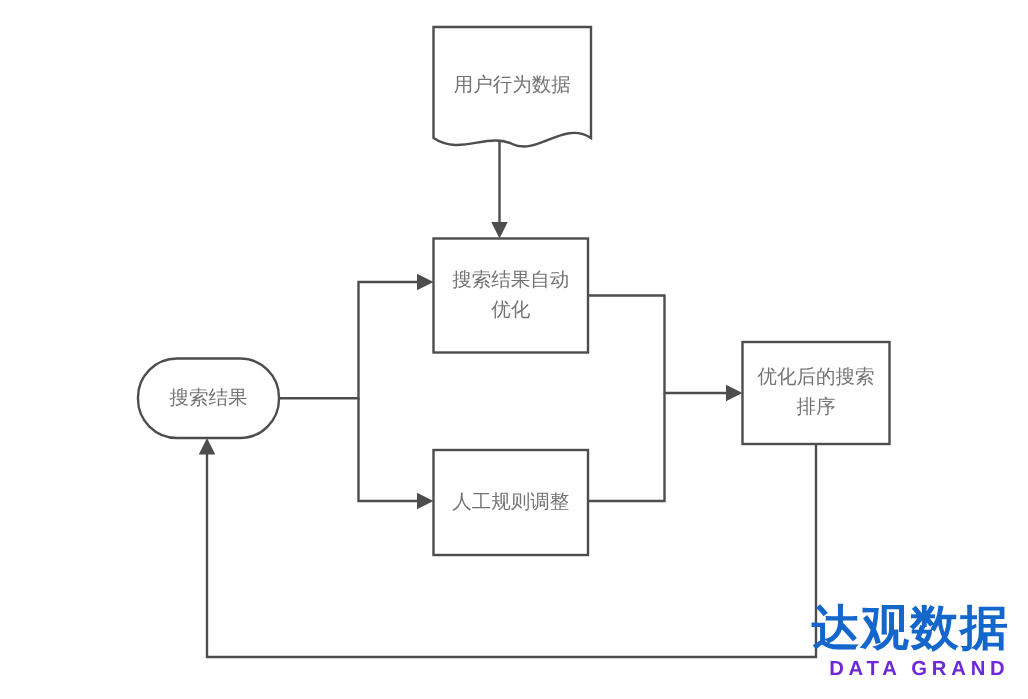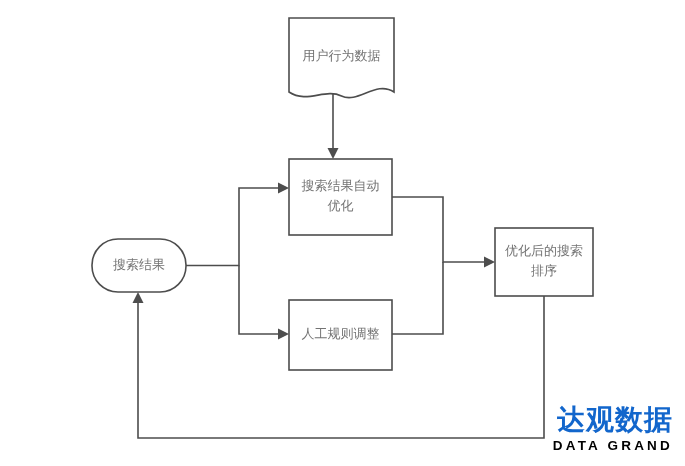--- a/index.html
+++ b/index.html
@@ -47,31 +47,31 @@
   .logo {
     position: absolute;
     right: 12px;
     bottom: 14px;
     text-align: right;
     line-height: 1;
     user-select: none;
   }
   .logo-cn {
     font-family: "Liberation Sans", "DejaVu Sans", sans-serif;
-    font-size: 28px;
+    font-size: 32px;
     font-weight: bold;
     color: #1266cc;
     letter-spacing: 1px;
     display: block;
   }
   .logo-en {
     font-family: "Liberation Sans", "DejaVu Sans", sans-serif;
     font-size: 13.5px;
     font-weight: bold;
-    color: #000000;
+    color: #6d28d9;
     letter-spacing: 3.2px;
     display: block;
     margin-top: 5px;
   }
 </style>
 </head>
 <body>
 
 <svg id="flow-canvas" viewBox="0 0 685 466" xmlns="http://www.w3.org/2000/svg">
 

